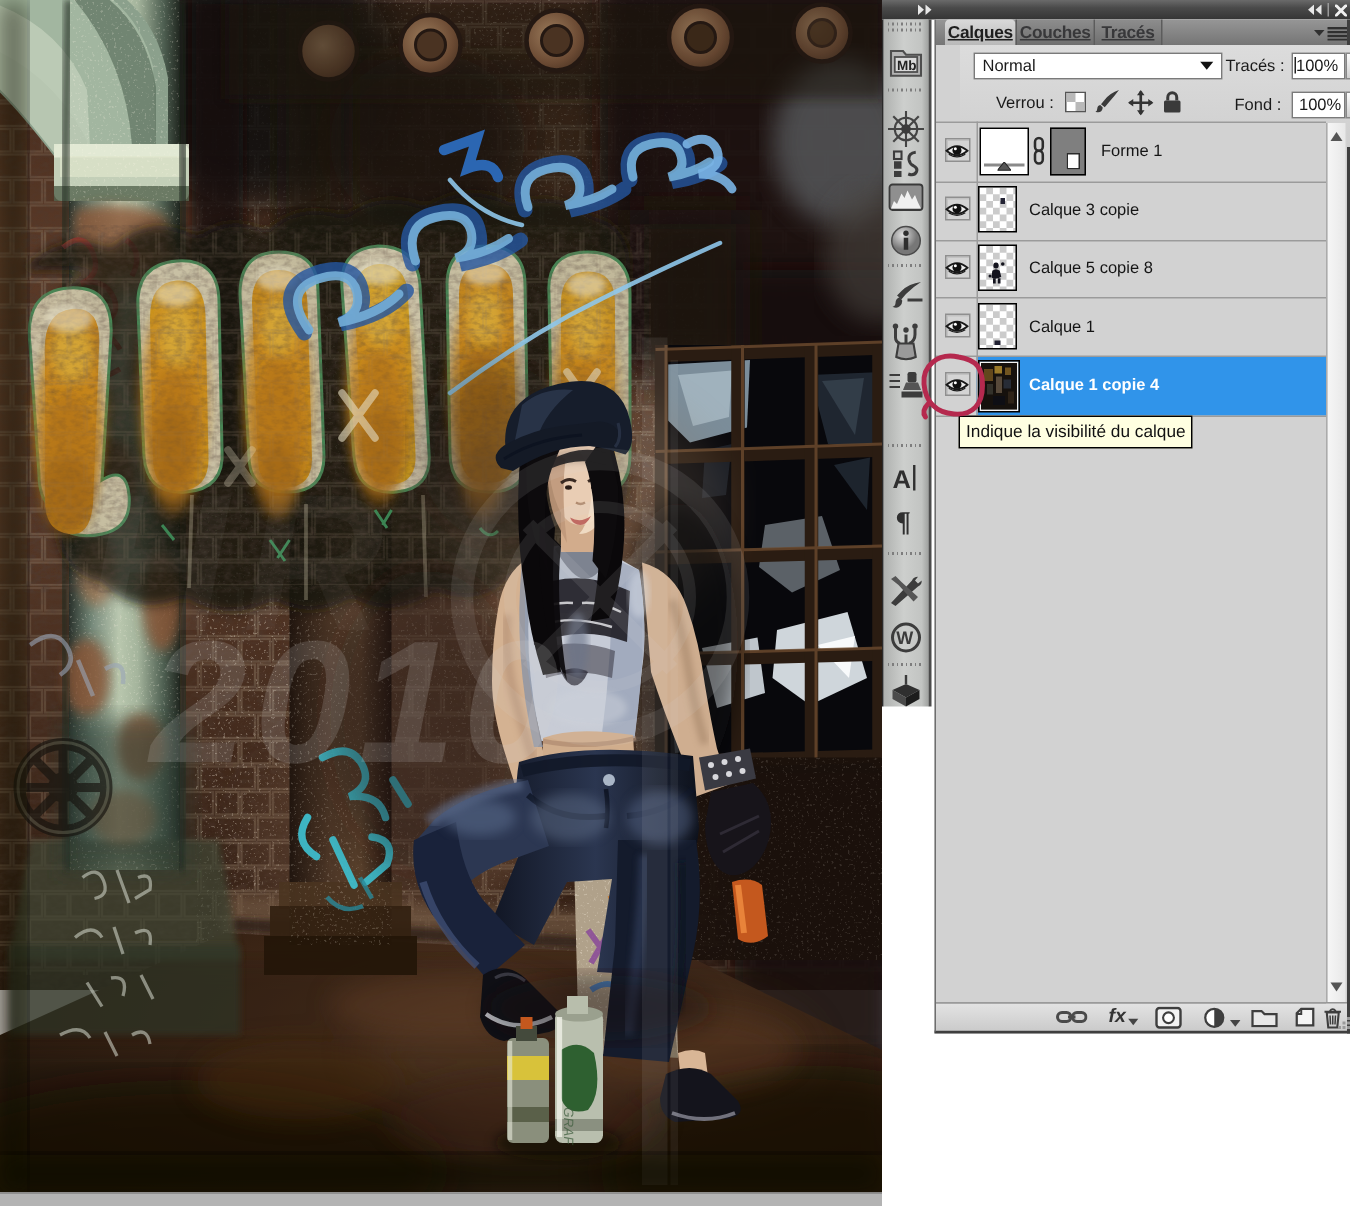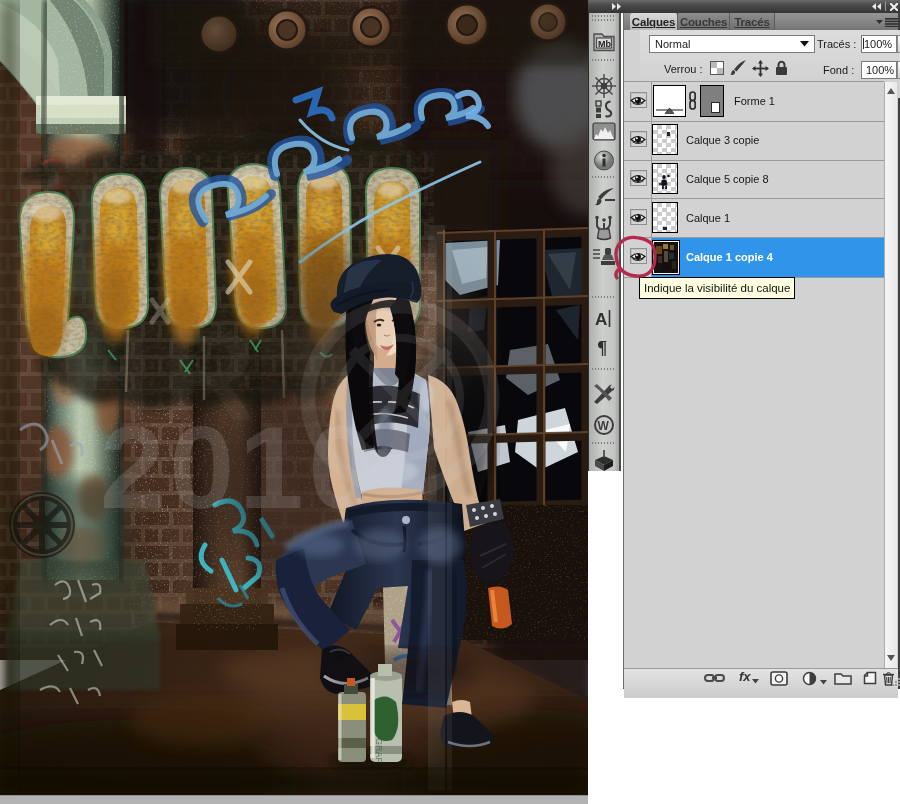--- a/index.html
+++ b/index.html
@@ -1,29 +1,29 @@
 <!DOCTYPE html>
 <html><head>
 <meta charset="utf-8">
 <style>
 html,body{margin:0;padding:0;background:#ffffff;font-family:"Liberation Sans",sans-serif;}
 #stage{position:relative;width:900px;height:804px;overflow:hidden;background:#fff;}
-#art{position:absolute;left:0;top:0;width:684px;height:795px;}
+#art{position:absolute;left:0;top:0;width:684px;height:795px;font-style:italic;}
 #bstrip{position:absolute;left:0;top:795px;width:588px;height:9px;background:#b3b3b3;border-top:1px solid #8f8f8f;box-sizing:border-box;}
 #topbar{position:absolute;left:588px;top:0;width:312px;height:13px;background:linear-gradient(#6a6a6a,#4a4a4a 40%,#353535);}
 #strip{position:absolute;left:588px;top:13px;width:33px;height:458px;background:linear-gradient(to right,#aeb0ae,#cdcfcd 45%,#c2c4c2 85%,#9fa19f);border-left:1px solid #2a2a2a;border-right:2px solid #4c4c4c;box-sizing:border-box;}
 #panel{position:absolute;left:623px;top:13px;width:277px;height:676px;box-sizing:border-box;border-right:2px solid #3f3f3f;border-bottom:2px solid #3f3f3f;border-left:1px solid #6e6e6e;background:#d2d2d2;}
 #tabbar{position:absolute;left:0;top:0;width:100%;height:17px;background:linear-gradient(#969696,#757575);}
 .tab{position:absolute;top:0;height:17px;font-size:11.5px;font-weight:bold;color:#38383a;text-align:center;line-height:19px;letter-spacing:-0.2px;text-decoration:underline;}
 #tab1{left:6px;width:47px;background:linear-gradient(#d9d9d9,#b9b9b9);color:#1e1e1e;border-radius:3px 3px 0 0;}
 #tab2{left:53px;width:52px;background:linear-gradient(#8d8d8d,#6f6f6f);border-left:1px solid #5c5c5c;box-sizing:border-box;}
 #tab3{left:105px;width:46px;background:linear-gradient(#8d8d8d,#6f6f6f);border-left:1px solid #5c5c5c;border-right:1px solid #5c5c5c;box-sizing:border-box;}
 #toolrows{position:absolute;left:0;top:17px;width:100%;height:68px;background:linear-gradient(#dcdcdc,#cfcfcf);margin-left:16px;}
 #layers{position:absolute;left:0;top:68px;width:100%;height:474px;background:#d2d2d2;}
-#botbar{position:absolute;left:0;top:655px;width:100%;height:30px;background:linear-gradient(#e3e3e3,#cbcbcb);border-top:1px solid #969696;box-sizing:border-box;}
+#botbar{position:absolute;left:0;top:655px;width:100%;height:19px;background:linear-gradient(#e3e3e3,#cbcbcb);border-top:1px solid #969696;box-sizing:border-box;}
 .lrow{position:absolute;left:0;width:260px;height:39px;}
 .eyebox{position:absolute;left:6px;top:10px;width:15px;height:14px;border:1px solid #8f8f8f;background:#d4d4d4;box-shadow:inset 1px 1px 0 #c2c2c2;}
 .lsep{position:absolute;left:0;width:260px;height:1px;background:#9b9b9b;}
 .lname{position:absolute;left:62px;top:13px;font-size:11px;color:#151515;white-space:nowrap;}
 .thumbchk{position:absolute;left:28px;top:3px;width:24px;height:29px;border:1.5px solid #000;background:
  conic-gradient(#cbcbcb 0 25%,#fff 0 50%,#cbcbcb 0 75%,#fff 0) 0 0/9px 9px;}
 #scrollv{position:absolute;left:260px;top:69px;width:13px;height:586px;background:linear-gradient(to right,#f6f6f6,#e8e8e8);border-left:1px solid #ababab;box-sizing:border-box;}
 .sarr{position:absolute;left:2px;width:0;height:0;border-left:4.5px solid transparent;border-right:4.5px solid transparent;}
 .bicon{position:absolute;top:2px;}
 .sdots{position:absolute;left:3px;width:24px;height:2px;background-image:repeating-linear-gradient(to right,#7d7d7d 0 1px,transparent 1px 3px);}

